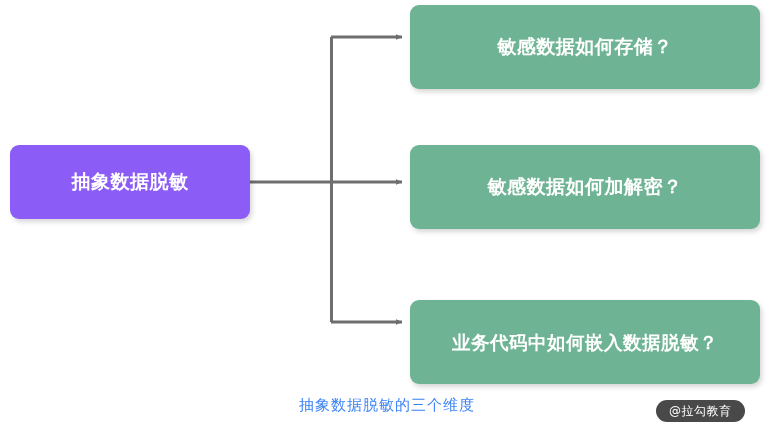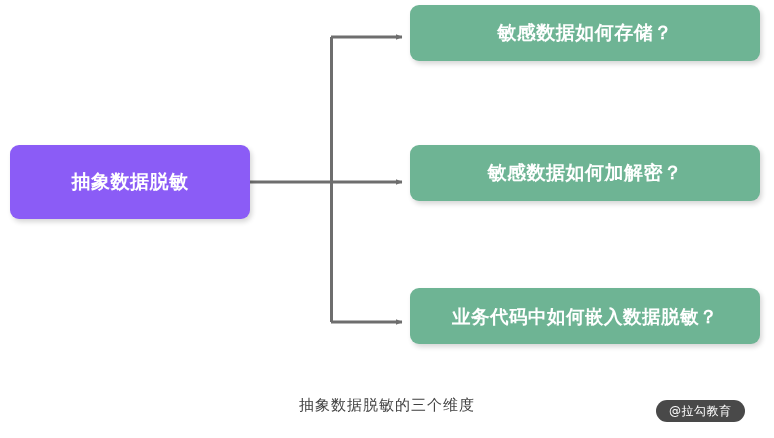--- a/index.html
+++ b/index.html
@@ -48,36 +48,36 @@
     left: 10px;
     top: 145px;
     width: 240px;
     height: 74px;
     font-size: 19px;
   }
   .node-branch {
     background: #6eb494;
     left: 410px;
     width: 350px;
-    height: 56px;
+    height: 84px;
     font-size: 19px;
   }
   .node-branch.b0 { top: 5px; }
   .node-branch.b1 { top: 145px; }
-  .node-branch.b2 { top: 288px; font-size: 18.5px; }
+  .node-branch.b2 { top: 300px; font-size: 18.5px; }
 
   
   .caption {
     position: absolute;
     left: 0;
     top: 396px;
     width: 774px;
     text-align: center;
     font-size: 15px;
-    color: #404040;
+    color: #3b82f6;
     letter-spacing: 1px;
   }
 
   
   .watermark {
     position: absolute;
     left: 656px;
     top: 400px;
     padding: 5px 13px;
     border-radius: 13px;

